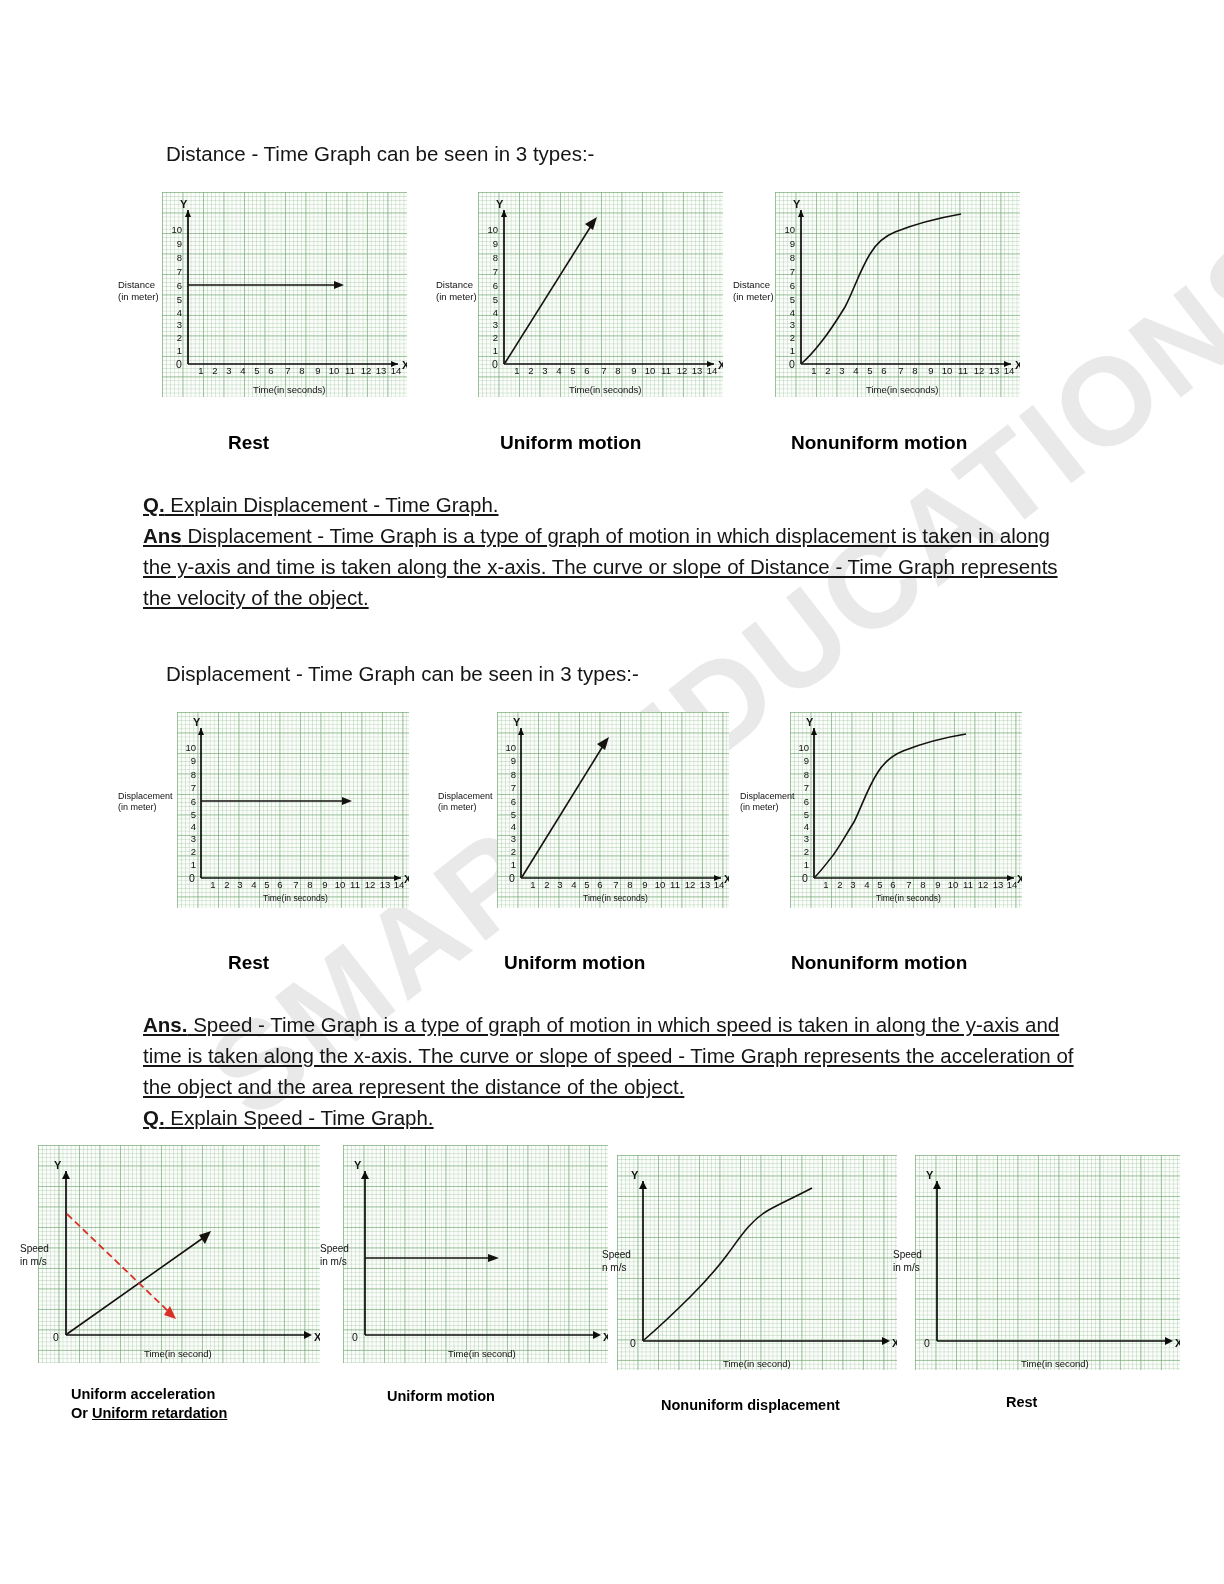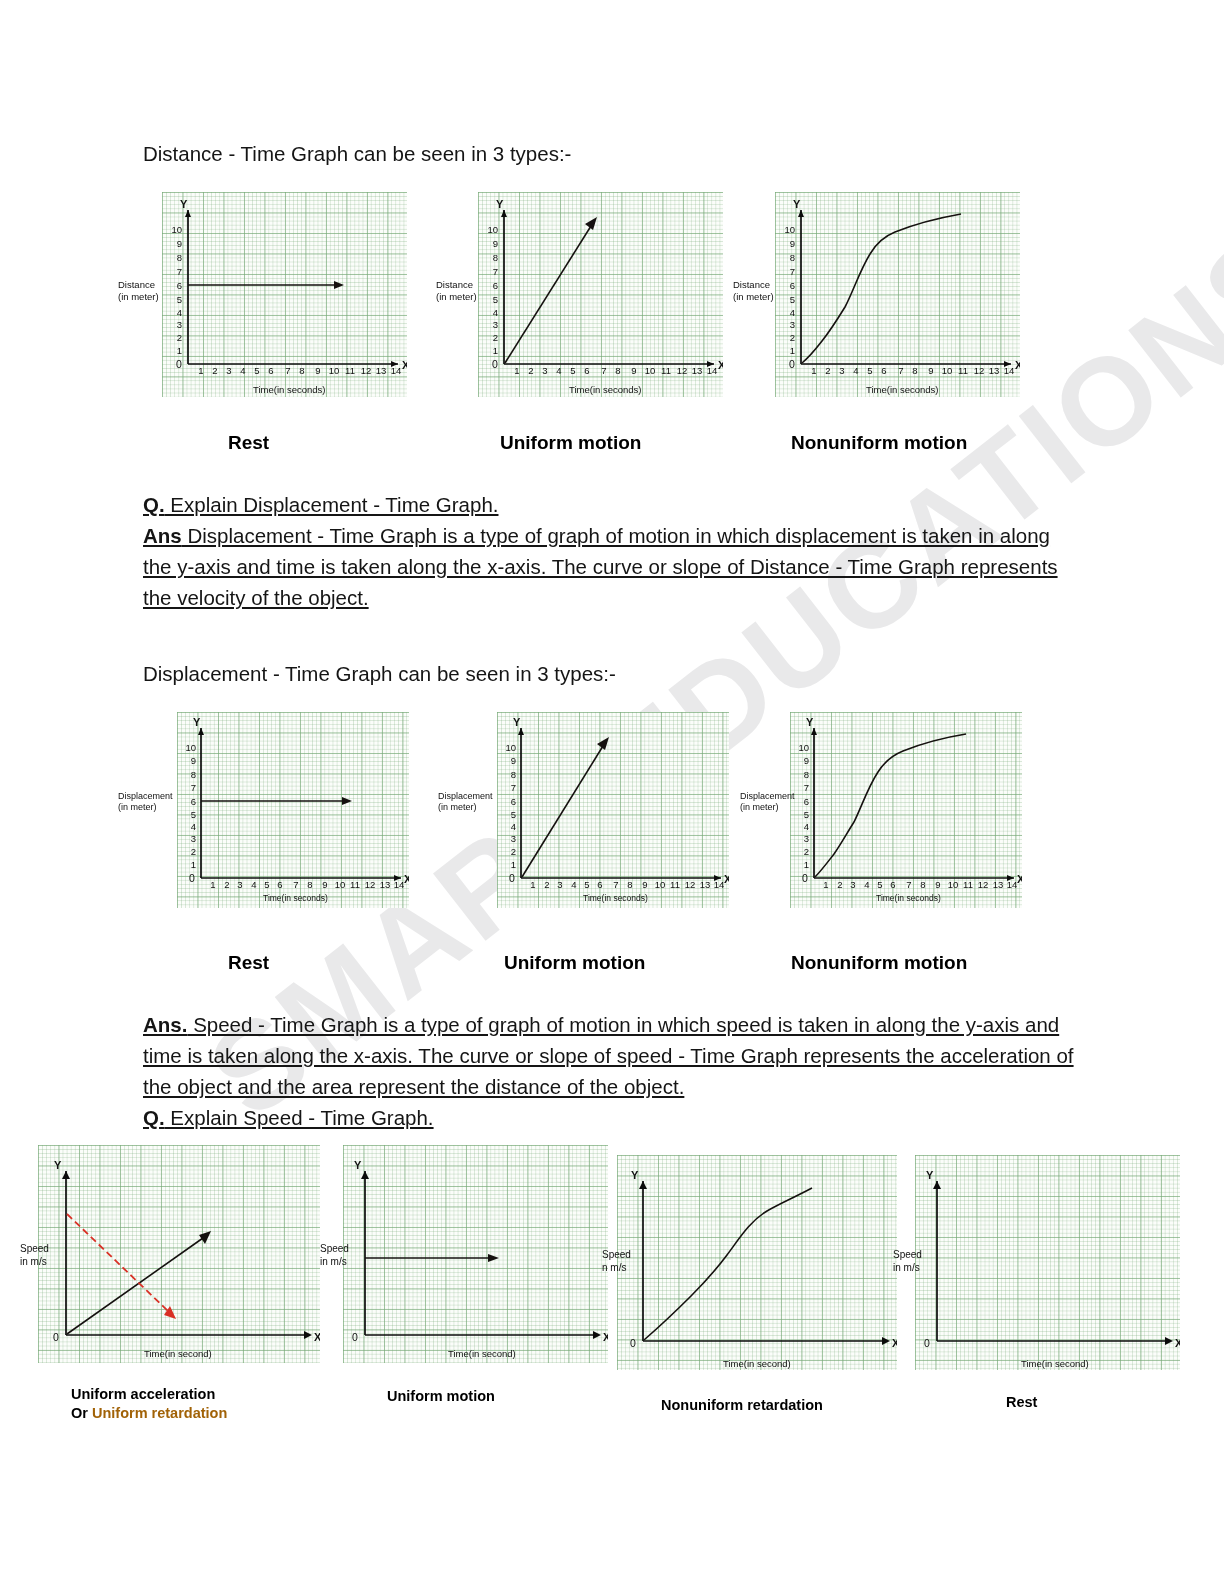--- a/index.html
+++ b/index.html
@@ -51,41 +51,42 @@
     color: #151515;
     text-decoration: underline;
   }
   .body-text b { font-weight: bold; }
 
   .heading-line {
     position: absolute;
     z-index: 20;
     font-size: 20.5px;
     color: #151515;
+    margin-left: 23px;
   }
 
   
   .caption {
     position: absolute;
     z-index: 20;
     font-size: 19px;
     font-weight: bold;
     color: #000;
     white-space: nowrap;
   }
   .caption-sm {
     position: absolute;
     z-index: 20;
     font-size: 14.5px;
     font-weight: bold;
     color: #000;
     white-space: nowrap;
     line-height: 19px;
   }
-  .red { color: #a16207; }
+  .red { color: #000000; text-decoration: underline; }
 
   
   .graph {
     position: absolute;
     z-index: 10;
     background-color: #fbfdfa;
     background-image:
       linear-gradient(to right, rgba(120,170,120,0.28) 1px, transparent 1px),
       linear-gradient(to bottom, rgba(120,170,120,0.28) 1px, transparent 1px),
       linear-gradient(to right, rgba(120,170,120,0.62) 1px, transparent 1px),
@@ -523,14 +524,14 @@
   <div>Speed</div>
   <div>in m/s</div>
 </div>
 <div style="position:absolute; left:1021px; top:1358px; z-index:20; font-size:9.5px; color:#111;">Time(in second)</div>
 
 <div class="caption-sm" style="left:71px; top:1385px;">
   <div>Uniform acceleration</div>
   <div><span>Or </span><span class="red">Uniform retardation</span></div>
 </div>
 <div class="caption-sm" style="left:387px; top:1387px;">Uniform motion</div>
-<div class="caption-sm" style="left:661px; top:1396px;">Nonuniform retardation</div>
+<div class="caption-sm" style="left:661px; top:1396px;">Nonuniform displacement</div>
 <div class="caption-sm" style="left:1006px; top:1393px;">Rest</div>
 
 </body></html>

